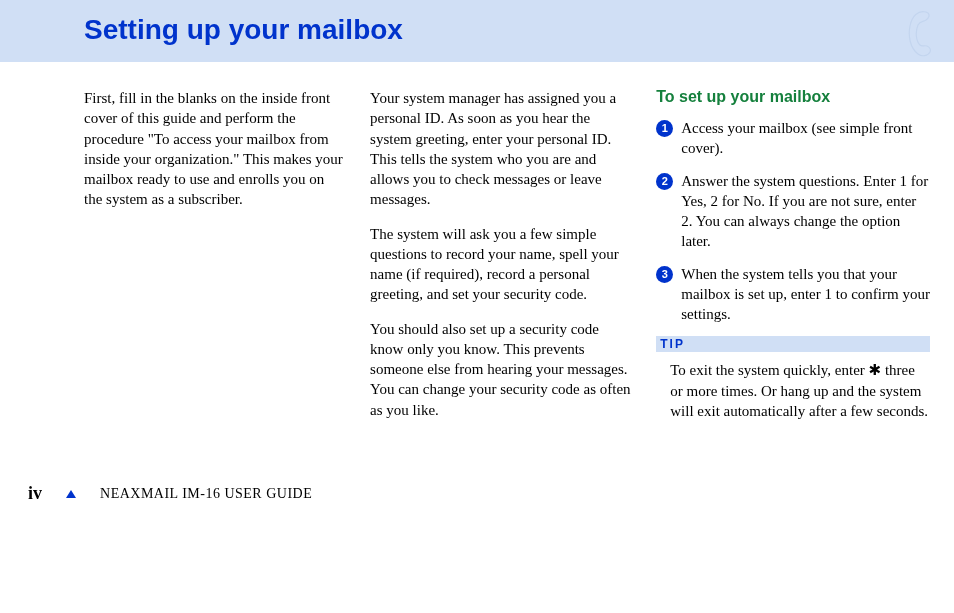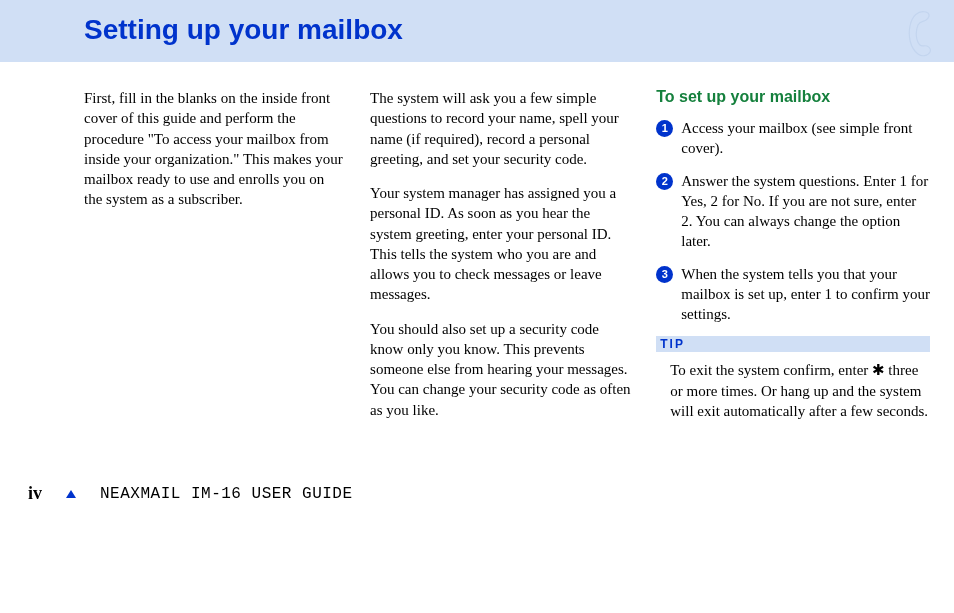--- a/index.html
+++ b/index.html
@@ -15,41 +15,41 @@
   .h2 { font-family: Arial, Helvetica, sans-serif; font-weight: bold; color: #15803d; font-size: 16px; margin-bottom: 12px; }
   .steps { list-style: none; }
   .steps li { display: flex; align-items: flex-start; gap: 8px; font-size: 15px; line-height: 1.35; margin-bottom: 12px; }
   .bullet { flex: 0 0 17px; width: 17px; height: 17px; border-radius: 50%; background: #0033cc; color: #fff; font-family: Arial, Helvetica, sans-serif; font-weight: bold; font-size: 11px; display: flex; align-items: center; justify-content: center; margin-top: 2px; }
   .tip-head { height: 16px; background: #d0dff5; display: flex; align-items: center; margin-bottom: 8px; }
   .tip-label { font-family: Arial, Helvetica, sans-serif; font-weight: bold; font-size: 12px; color: #0033cc; letter-spacing: 2px; padding-left: 4px; }
   .tip-body { font-size: 15px; line-height: 1.35; padding-left: 14px; }
   .footer { position: absolute; bottom: 20px; left: 28px; display: flex; align-items: center; gap: 24px; }
   .pg { font-family: Georgia, serif; font-weight: bold; font-size: 18px; }
   .tri { width: 0; height: 0; border-left: 5px solid transparent; border-right: 5px solid transparent; border-bottom: 8px solid #0033cc; }
-  .guide { font-family: Liberation Mono, monospace; font-size: 16px; letter-spacing: 0.5px; }
+  .guide { font-family: Liberation Serif, serif; font-size: 14px; letter-spacing: 0.5px; }
 </style>
 </head>
 <body>
 
 <div class="page">
   <div class="header-band"></div>
   <div class="title">Setting up your mailbox</div>
   <div class="phone-icon">
     <svg width="40" height="48" viewBox="0 0 40 48">
       <path d="M28 2 C20 0 14 6 12 16 C10 26 12 38 20 44 C24 47 30 46 32 42 C33 40 32 37 29 36 C26 35 24 37 22 35 C18 31 17 22 20 15 C22 11 25 12 28 10 C31 8 32 5 30 3 Z" fill="none" stroke="#b9cdea" stroke-width="1.2"></path>
     </svg>
   </div>
 
   <div class="content">
     <div class="col1">
       <p>First, fill in the blanks on the inside front cover of this guide and perform the procedure "To access your mailbox from inside your organization." This makes your mailbox ready to use and enrolls you on the system as a subscriber.</p>
     </div>
     <div class="col2">
+      <p>Your system manager has assigned you a personal ID. As soon as you hear the system greeting, enter your personal ID. This tells the system who you are and allows you to check messages or leave messages.</p>
       <p>The system will ask you a few simple questions to record your name, spell your name (if required), record a personal greeting, and set your security code.</p>
-      <p>Your system manager has assigned you a personal ID. As soon as you hear the system greeting, enter your personal ID. This tells the system who you are and allows you to check messages or leave messages.</p>
       <p>You should also set up a security code know only you know. This prevents someone else from hearing your messages. You can change your security code as often as you like.</p>
     </div>
     <div class="col3">
       <div class="h2">To set up your mailbox</div>
       <ol class="steps">
         <li>
           <span class="bullet">1</span>
           <span>Access your mailbox (see simple front cover).</span>
         </li>
         <li>
@@ -57,21 +57,21 @@
           <span>Answer the system questions. Enter 1 for Yes, 2 for No. If you are not sure, enter 2. You can always change the option later.</span>
         </li>
         <li>
           <span class="bullet">3</span>
           <span>When the system tells you that your mailbox is set up, enter 1 to confirm your settings.</span>
         </li>
       </ol>
       <div class="tip-head">
         <span class="tip-label">TIP</span>
       </div>
-      <div class="tip-body">To exit the system confirm, enter ✱ three or more times. Or hang up and the system will exit automatically after a few seconds.</div>
+      <div class="tip-body">To exit the system quickly, enter ✱ three or more times. Or hang up and the system will exit automatically after a few seconds.</div>
     </div>
   </div>
 
   <div class="footer">
     <span class="pg">iv</span>
     <span class="tri"></span>
     <span class="guide">NEAXMAIL IM-16 USER GUIDE</span>
   </div>
 </div>
 

